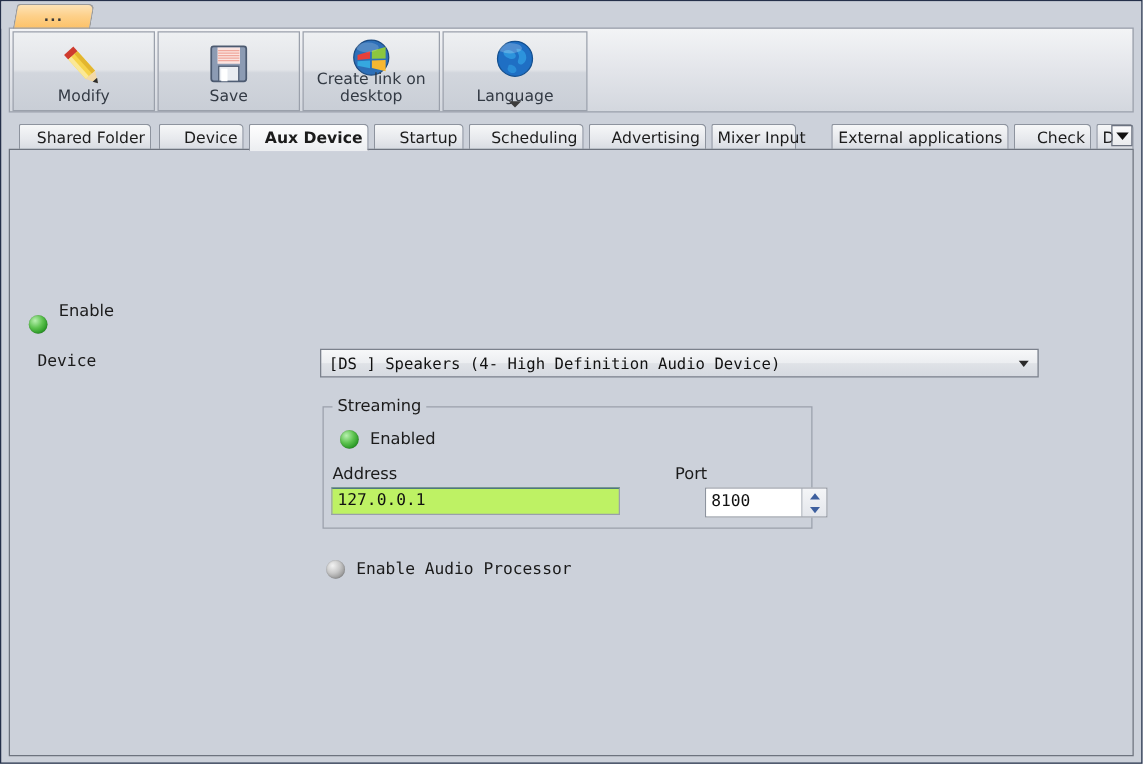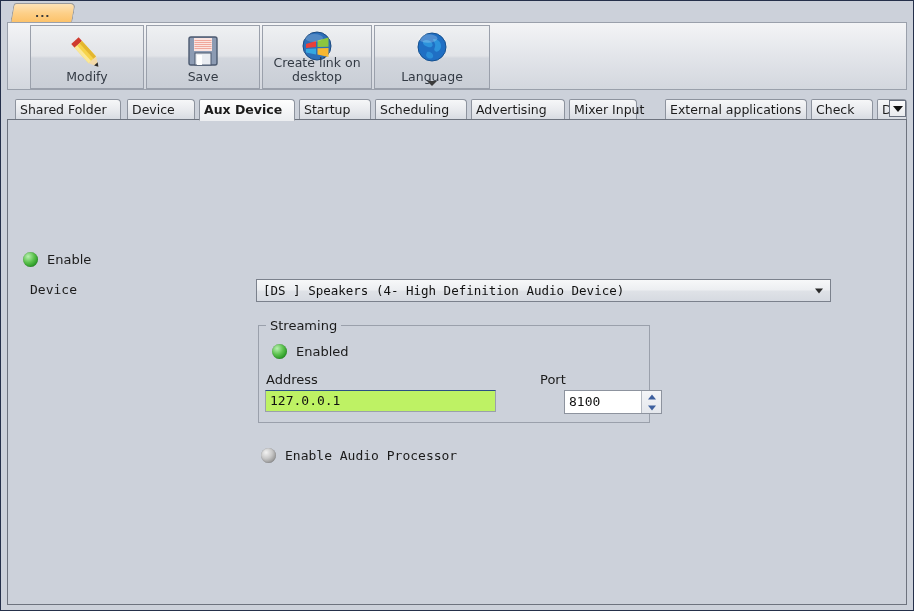--- a/index.html
+++ b/index.html
@@ -58,21 +58,20 @@
     background: linear-gradient(180deg,#f3f4f6 0%, #e3e5ea 50%, #d3d7de 100%);
     border: 1px solid #9aa0ab;
   }
   .rbtn {
     position: absolute;
     top: 2px;
     height: 64px;
     background: linear-gradient(180deg,#eef0f2 0%, #e2e4e8 48%, #d2d6dd 52%, #c9ced6 100%);
     border: 1px solid #9aa0ab;
     cursor: default;
-    margin-left: 20px;
   }
   .rbtn .rlabel {
     position: absolute;
     left: 0; right: 0; bottom: 4px;
     text-align: center;
     font-size: 12.5px;
     color: #333a44;
     line-height: 14px;
   }
   .rbtn .rlabel.two { bottom: 4px; }
@@ -119,21 +118,21 @@
     position: absolute;
     top: 1px;
     height: 21px;
     background: linear-gradient(180deg,#f6f7f8 0%, #e7e9ed 55%, #d6dae1 100%);
     border: 1px solid #8d939e;
     border-bottom: none;
     border-radius: 2px 4px 0 0;
     font-size: 12.5px;
     color: #1c1c1c;
     line-height: 19px;
-    text-align: left;
+    text-align: right;
     white-space: nowrap;
     cursor: default;
   }
   .tab.selected {
     background: linear-gradient(180deg,#fefefe 0%, #f4f5f7 60%, #eceef1 100%);
     font-weight: bold;
     z-index: 5;
     height: 22px;
     border-bottom: 1px solid #eceef1;
   }
@@ -190,21 +189,21 @@
 
   .lbl {
     position: absolute;
     font-size: 13px;
     color: #1b1b1b;
     white-space: nowrap;
   }
 
   
   #row-enable-led { left: 15px; top: 132px; }
-  #row-enable-label { left: 39px; top: 132px; line-height: 15px; }
+  #row-enable-label { left: 39px; top: 122px; line-height: 15px; }
 
   
   #device-label { left: 22px; top: 162px; line-height: 15px; }
 
   #device-combo {
     position: absolute;
     left: 248px; top: 159px;
     width: 575px; height: 23px;
     background: linear-gradient(180deg,#f7f8f9 0%, #eceef1 48%, #dfe2e7 52%, #d6dae1 100%);
     border: 1px solid #7b818c;

